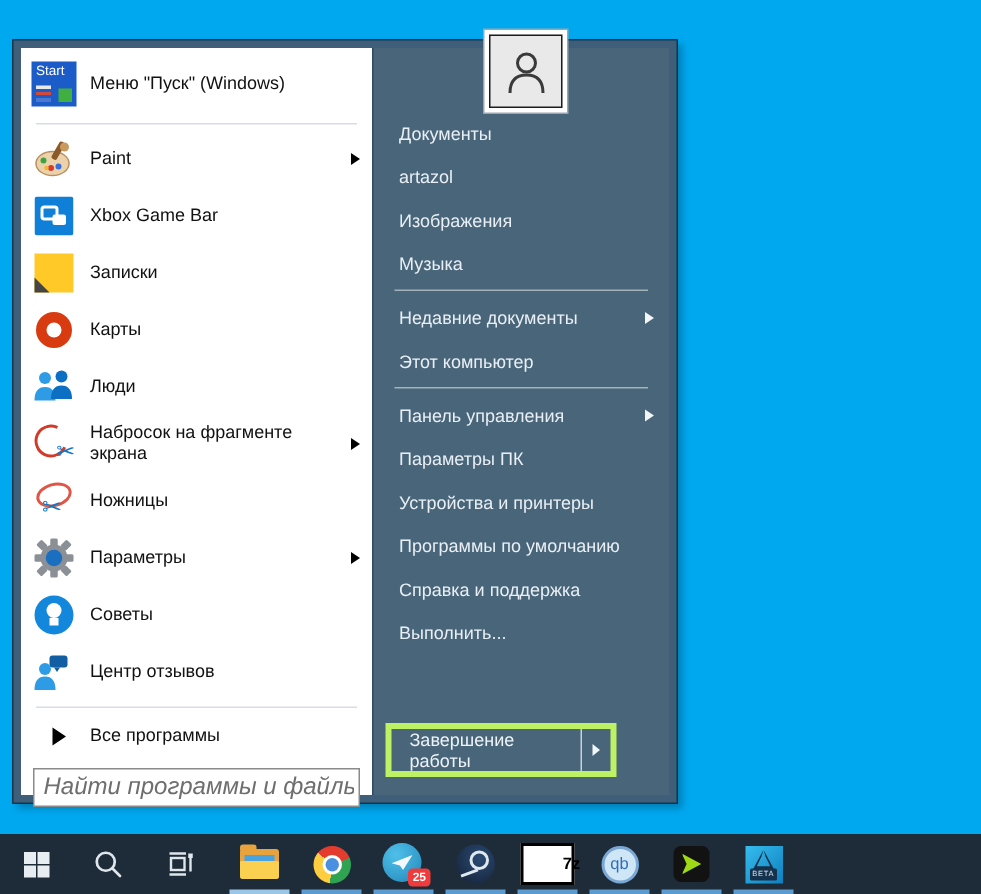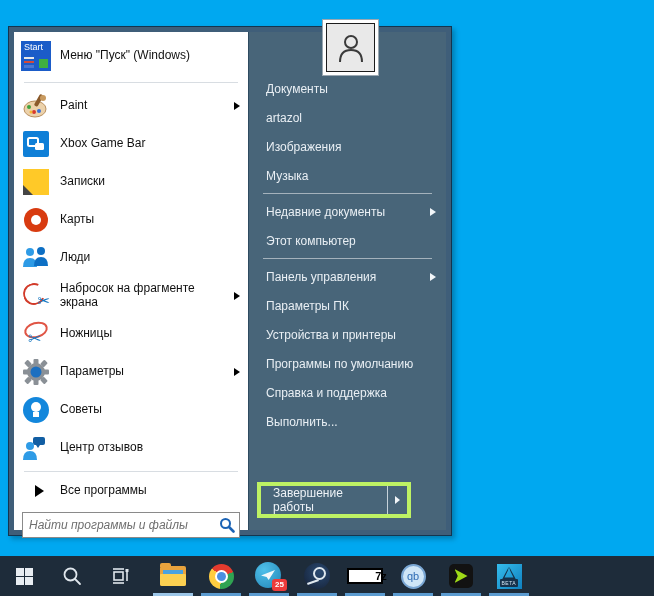--- a/index.html
+++ b/index.html
@@ -76,21 +76,21 @@
   
   .tri-black { width:0; height:0; border-left:9px solid #000; border-top:6px solid transparent; border-bottom:6px solid transparent; margin-left:7px; }
 
   
   .search-row { flex:0 0 auto; padding:6px 8px 0 8px; }
   .search-box {
     width:100%; height:26px; border:1px solid #8a8a8a; background:#fff;
     display:flex; align-items:center; padding:0 4px 0 6px;
   }
   .search-box input {
-    border:none; outline:none; flex:1 1 auto; font-size:12px;
+    border:none; outline:none; flex:1 1 auto; font-size:16px;
     font-family:"Liberation Sans", sans-serif; color:#222; background:transparent;
   }
   .search-box input::placeholder { font-style:italic; color:#6e6e6e; opacity:1; }
 
   
   .ritem {
     display:flex; align-items:center; height:29px; padding:0 14px 0 17px;
     font-size:12px; color:#e9eff4; position:relative; flex:0 0 auto;
   }
   .rsep { border:none; border-top:1px solid rgba(255,255,255,.5); margin:3px 14px; flex:0 0 auto; }
@@ -149,21 +149,21 @@
     position:absolute; right:-3px; bottom:0px; background:#ef3b3b; color:#fff;
     font-size:8px; line-height:10px; padding:1px 3px; border-radius:3px; font-weight:bold;
   }
 
   
   .steam-icon { width:26px; height:26px; border-radius:50%; background:radial-gradient(circle at 60% 35%, #2a4a72, #141f33); position:relative; }
   .steam-icon::before { content:""; position:absolute; right:4px; top:4px; width:9px; height:9px; border:2px solid #dfe8ef; border-radius:50%; }
   .steam-icon::after { content:""; position:absolute; left:3px; bottom:6px; width:12px; height:2px; background:#dfe8ef; transform:rotate(-20deg); }
 
   
-  .sevenzip-icon { width:24px; height:16px; background:#fff; border:2px solid #000; display:flex; align-items:center; justify-content:center;
+  .sevenzip-icon { width:24px; height:28px; background:#fff; border:2px solid #000; display:flex; align-items:center; justify-content:center;
     font-weight:bold; font-size:11px; color:#000;padding-left:32px; }
 
   
   .qb-icon { width:25px; height:25px; border-radius:50%; background:#cfe6f7; border:2px solid #7aa7d4;
     display:flex; align-items:center; justify-content:center; font-size:11px; font-weight:normal; color:#2f6db5; }
 
   
   .playnite-icon { width:24px; height:24px; border-radius:5px; background:#121212; display:flex; align-items:center; justify-content:center; }
   .playnite-tri { width:13px; height:14px; background:#9ed918; clip-path:polygon(0 0, 100% 50%, 0 100%, 25% 50%); }
 

